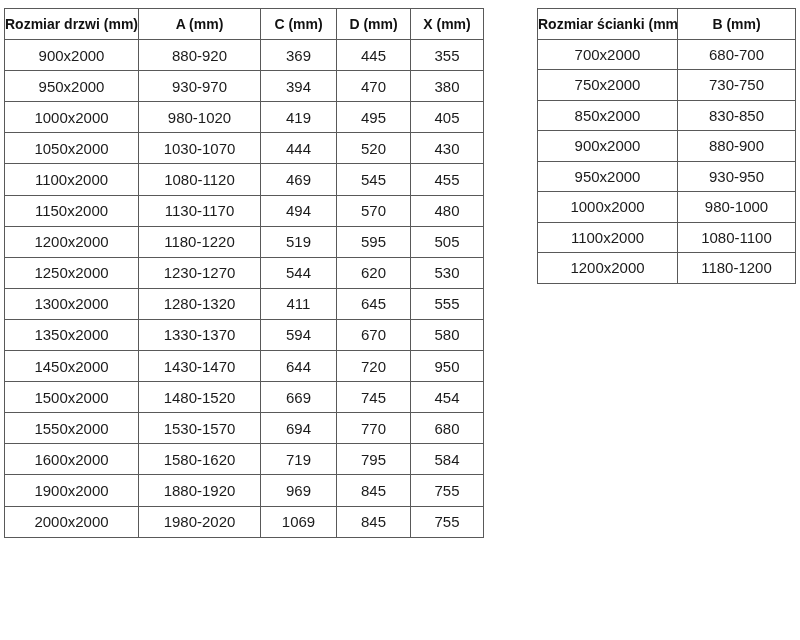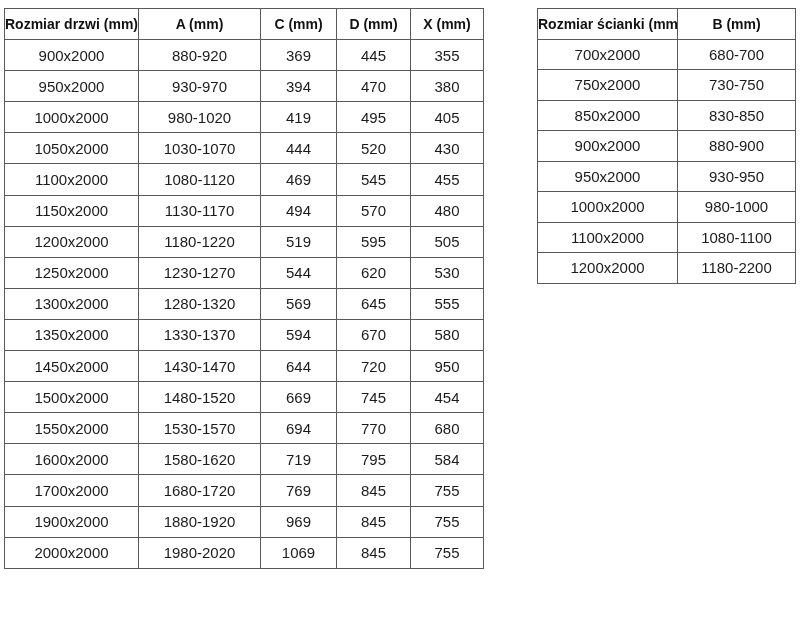--- a/index.html
+++ b/index.html
@@ -122,21 +122,21 @@
         <tr>
           <td>1250x2000</td>
           <td>1230-1270</td>
           <td>544</td>
           <td>620</td>
           <td>530</td>
         </tr>
         <tr>
           <td>1300x2000</td>
           <td>1280-1320</td>
-          <td>569</td>
+          <td>411</td>
           <td>645</td>
           <td>555</td>
         </tr>
         <tr>
           <td>1350x2000</td>
           <td>1330-1370</td>
           <td>594</td>
           <td>670</td>
           <td>580</td>
         </tr>
@@ -160,27 +160,20 @@
           <td>694</td>
           <td>770</td>
           <td>680</td>
         </tr>
         <tr>
           <td>1600x2000</td>
           <td>1580-1620</td>
           <td>719</td>
           <td>795</td>
           <td>584</td>
-        </tr>
-        <tr>
-          <td>1700x2000</td>
-          <td>1680-1720</td>
-          <td>769</td>
-          <td>845</td>
-          <td>755</td>
         </tr>
         <tr>
           <td>1900x2000</td>
           <td>1880-1920</td>
           <td>969</td>
           <td>845</td>
           <td>755</td>
         </tr>
         <tr>
           <td>2000x2000</td>
@@ -227,18 +220,18 @@
         <tr>
           <td>1000x2000</td>
           <td>980-1000</td>
         </tr>
         <tr>
           <td>1100x2000</td>
           <td>1080-1100</td>
         </tr>
         <tr>
           <td>1200x2000</td>
-          <td>1180-2200</td>
+          <td>1180-1200</td>
         </tr>
       </tbody>
   </table>
 
 </div>
 
 </body></html>

